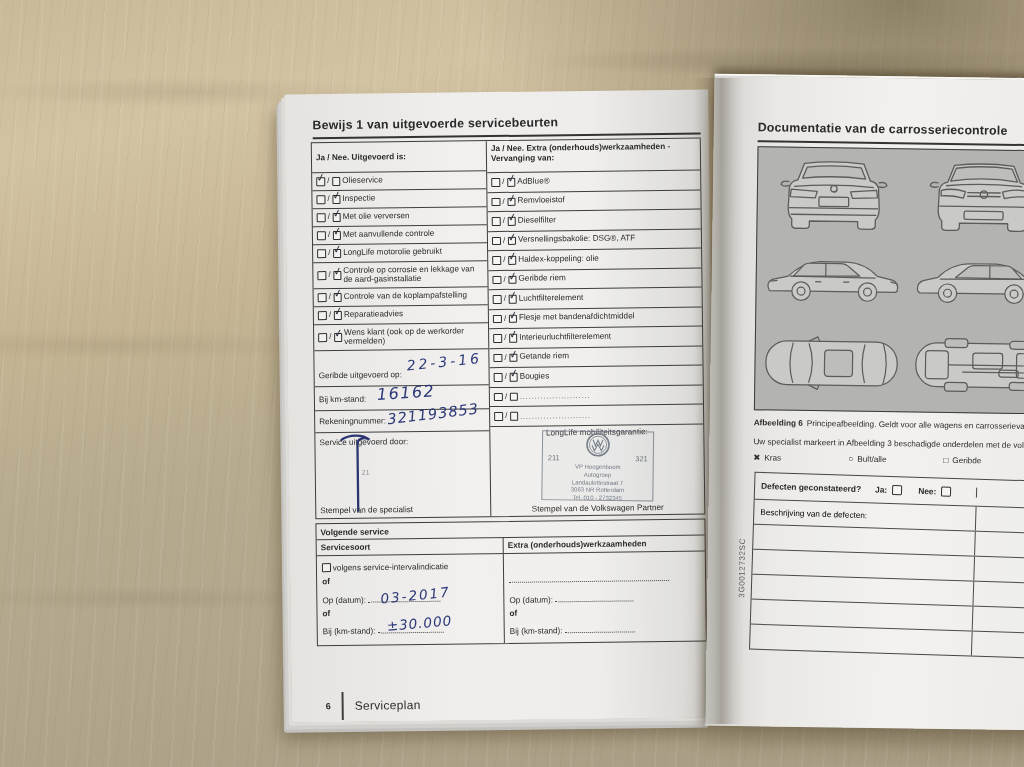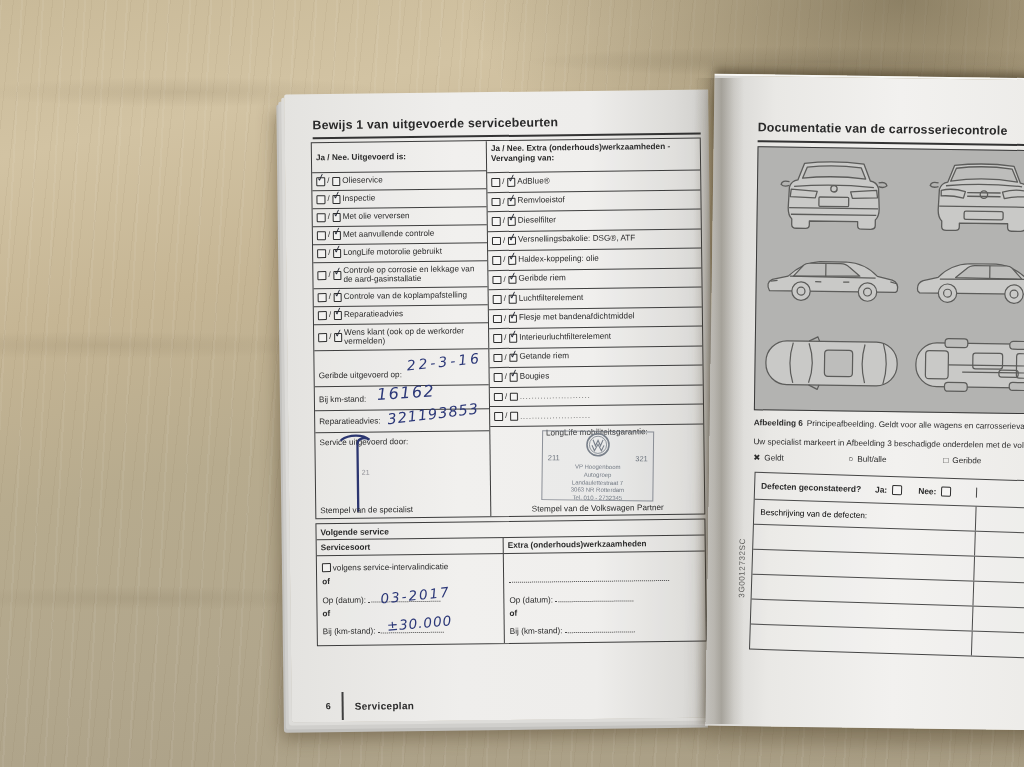--- a/index.html
+++ b/index.html
@@ -88,21 +88,21 @@
   .ns-c2{flex:1;}
   .ns-cell{padding:4px 5px;font-size:8.2px;color:#2b2b2b;box-sizing:border-box;position:relative;}
   .ns-line{position:relative;margin-top:3px;}
   .ns-of{font-weight:700;margin-top:4px;}
   .dots{display:inline-block;border-bottom:1.3px dotted #4a4a4a;height:8px;vertical-align:baseline;}
   .contmark{position:absolute;right:-9px;bottom:8px;font-size:8px;color:#3a3a3a;}
   
   .lp-footer{position:absolute;left:34px;top:598px;display:flex;align-items:center;}
   .fnum{font-size:9px;font-weight:700;color:#2b2b2b;}
   .fbar{width:2px;height:28px;background:#3f3f3f;margin:0 11px;}
-  .ftitle{font-size:10px;font-weight:700;color:#2b2b2b;letter-spacing:.3px;}
+  .ftitle{font-size:12px;font-weight:400;color:#2b2b2b;letter-spacing:.3px;}
   
   .figbox{position:absolute;left:44px;top:70px;width:300px;height:264px;border:1.3px solid #3a3a3a;
     background:#b3b3b1;box-sizing:border-box;padding:6px 4px;display:grid;
     grid-template-columns:144px 144px;grid-template-rows:82px 82px 82px;gap:2px 6px;overflow:hidden;}
   .figcell{display:flex;align-items:center;justify-content:center;}
   .rp-caption{position:absolute;left:44px;top:342px;width:300px;font-size:8.2px;color:#2b2b2b;white-space:nowrap;overflow:hidden;}
   .rp-caption b{margin-right:4px;}
   .rp-instr{position:absolute;left:44px;top:361px;width:300px;font-size:8.2px;color:#2b2b2b;white-space:nowrap;overflow:hidden;}
   .legend{position:absolute;left:44px;top:376px;width:300px;display:flex;font-size:8.2px;color:#2b2b2b;}
   .leg-item{display:flex;align-items:center;width:95px;}
@@ -246,21 +246,21 @@
 
         <div class="cell frow fr-date">
           <span class="flabel">Geribde uitgevoerd op:</span>
           <span class="hw hw-date">22-3-16</span>
         </div>
         <div class="cell frow fr-km">
           <span class="flabel">Bij km-stand:</span>
           <span class="hw hw-km">16162</span>
         </div>
         <div class="cell frow fr-inv">
-          <span class="flabel">Reparatieadvies:</span>
+          <span class="flabel">Rekeningnummer:</span>
           <span class="hw hw-inv">321193853</span>
         </div>
         <div class="cell frow fr-by">
           <span class="flabel">Service uitgevoerd door:</span>
           <span class="ghost">21</span>
           <svg class="sig" width="60" height="84" viewBox="0 0 60 84">
             <path d="M8,9 C16,3 30,4 36,9 C30,6 25,8 24,12 L24,80" fill="none" stroke="#2b3670" stroke-width="2.3" stroke-linecap="round"></path>
           </svg>
           <span class="fcap">Stempel van de specialist</span>
         </div>
@@ -583,21 +583,21 @@
     </div>
 
     <div class="rp-caption">
       <b>Afbeelding 6</b><span>Principeafbeelding. Geldt voor alle wagens en carrosserievaria</span>
     </div>
     <div class="rp-instr">Uw specialist markeert in Afbeelding 3 beschadigde onderdelen met de volg</div>
 
     <div class="legend">
       <div class="leg-item">
         <span class="leg-sym">✖</span>
-        <span>Geldt</span>
+        <span>Kras</span>
       </div>
       <div class="leg-item">
         <span class="leg-sym">○</span>
         <span>Bult/alle</span>
       </div>
       <div class="leg-item">
         <span class="leg-sym">□</span>
         <span>Geribde</span>
       </div>
     </div>

